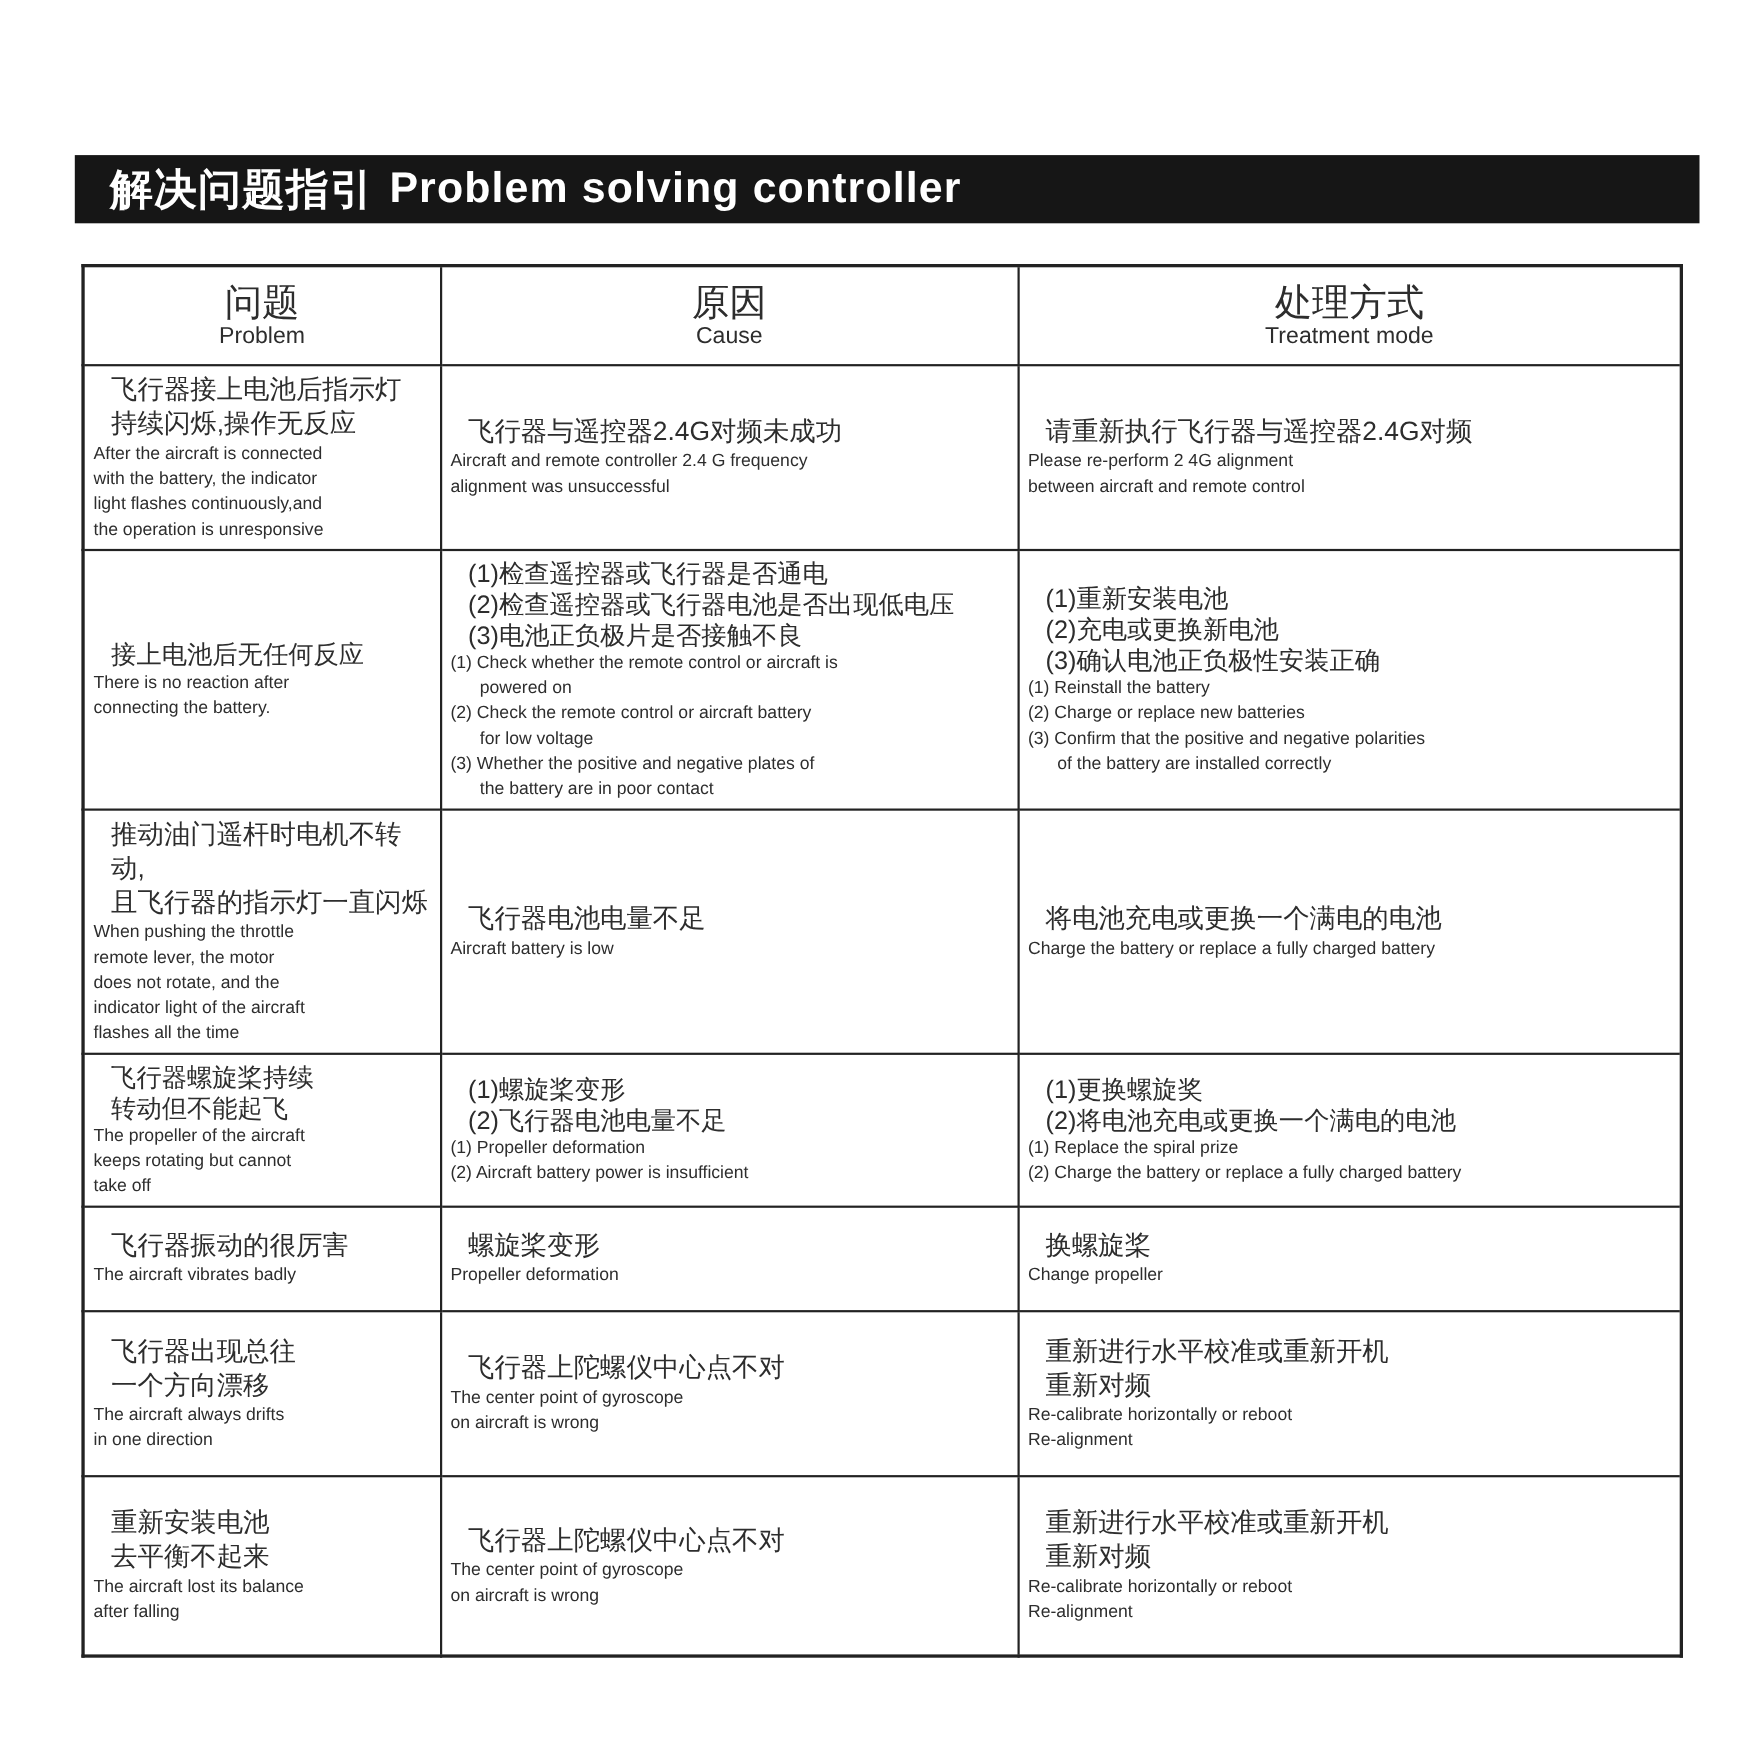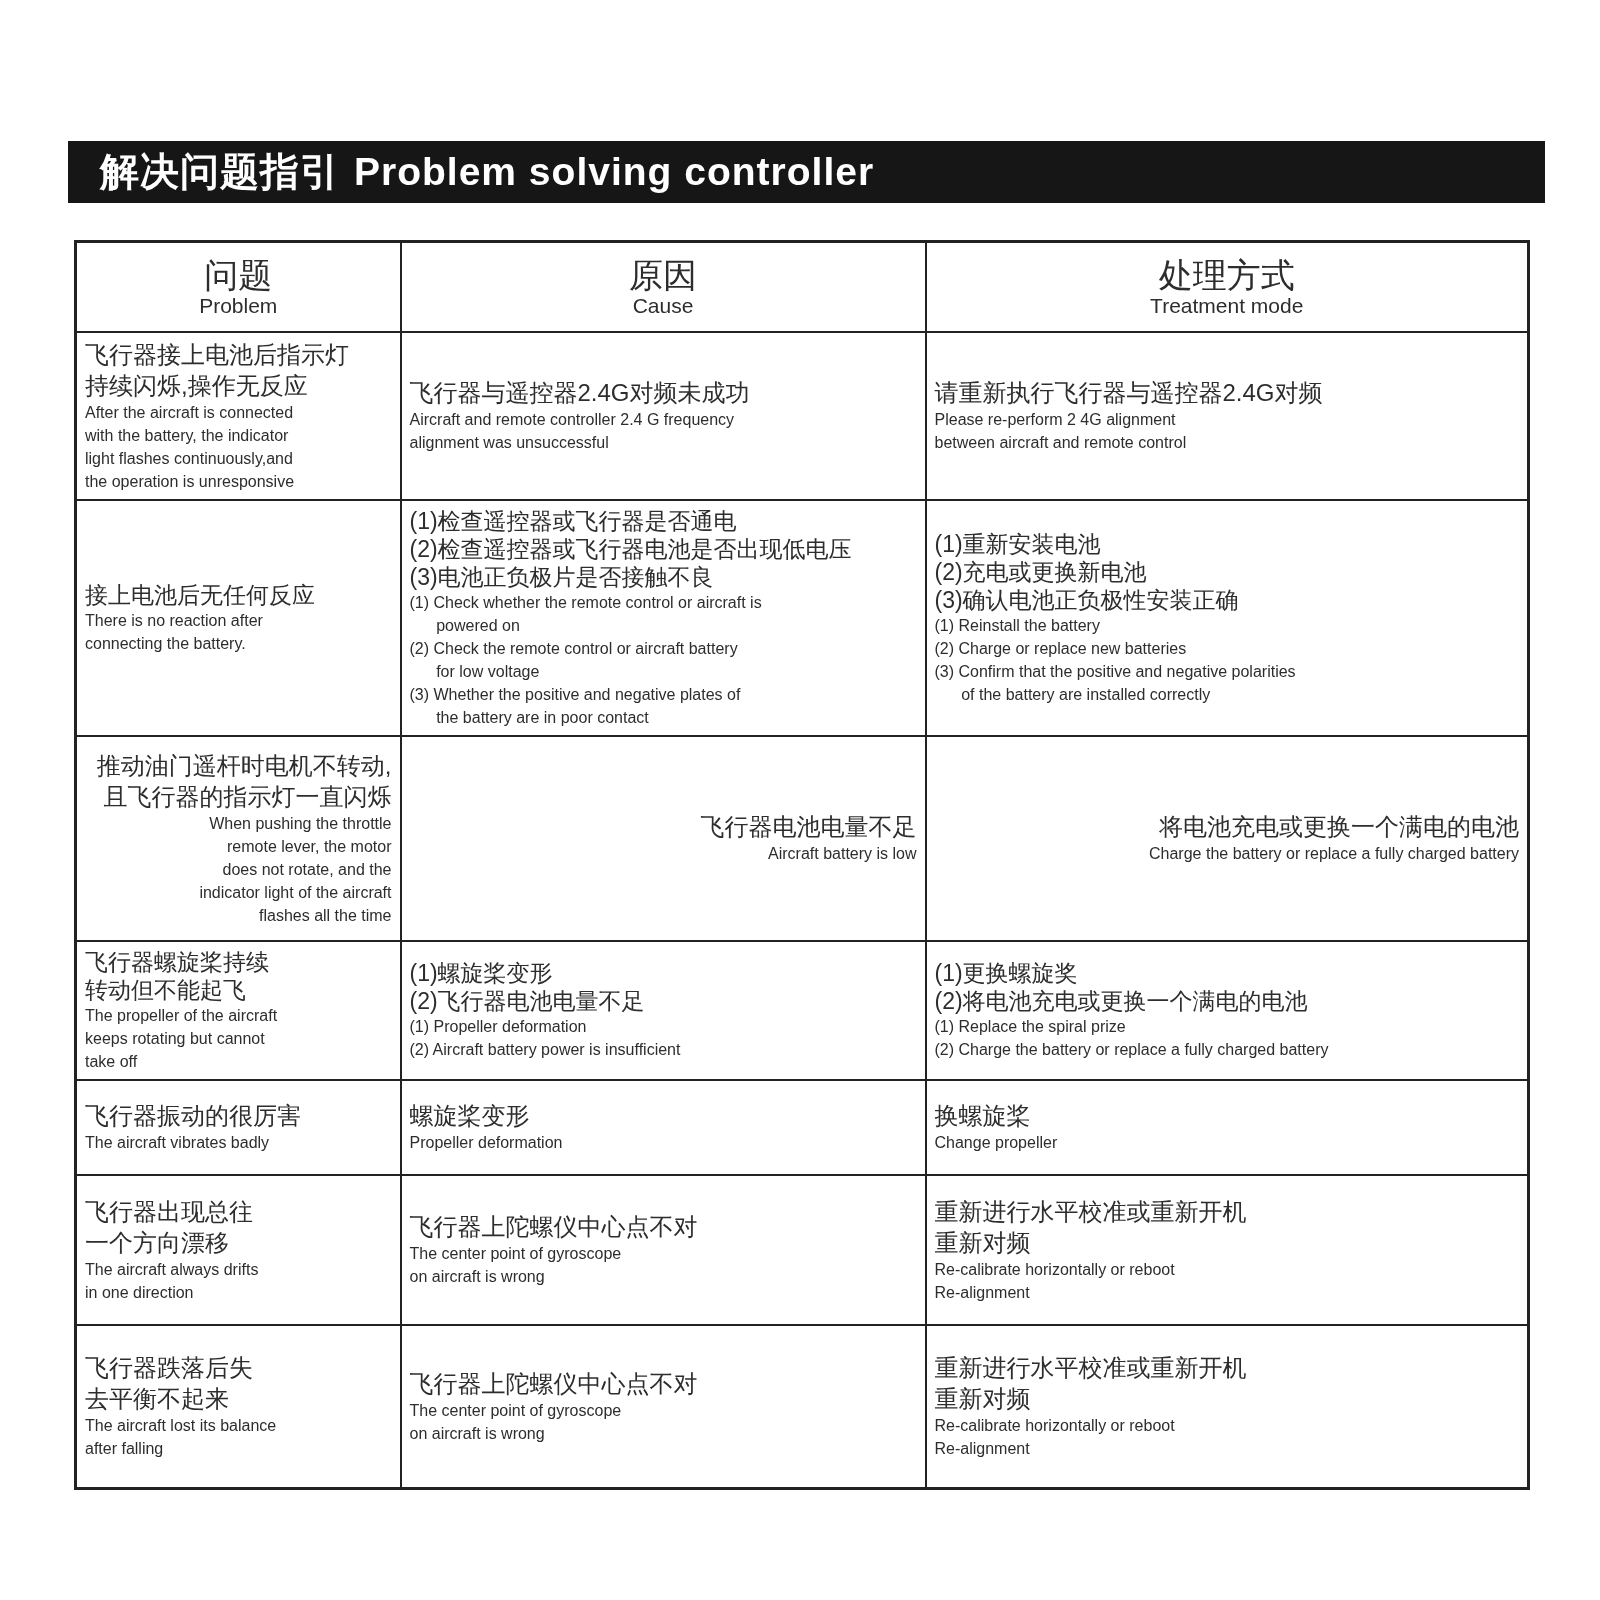--- a/index.html
+++ b/index.html
@@ -65,33 +65,34 @@
   }
   thead .en {
     font-size: 21px;
     line-height: 24px;
     white-space: pre-wrap;
   }
   tbody .zh {
     font-size: 24px;
     line-height: 31px;
     white-space: pre-wrap;
+    margin-left: 16px;
   }
   tbody .en {
     font-size: 16px;
     line-height: 23px;
     white-space: pre-wrap;
   }
   td.col-problem { padding-left: 12px; }
   td.col-cause   { padding-left: 20px; border-radius: 17px; }
   td.col-treatment { padding-left: 30px; border-radius: 25px; }
   
   tbody tr:nth-child(1) { height: 167px; }
   tbody tr:nth-child(2) { height: 201px; }
-  tbody tr:nth-child(3) { height: 205px; text-align: right; }
+  tbody tr:nth-child(3) { height: 205px; }
   tbody tr:nth-child(4) { height: 137px; }
   tbody tr:nth-child(5) { height: 95px;  }
   tbody tr:nth-child(6) { height: 150px; }
   tbody tr:nth-child(7) { height: 164px; }
   
   tbody tr:nth-child(2) .zh,
   tbody tr:nth-child(4) .zh {
     font-size: 23px;
     line-height: 28px;
   }
@@ -245,21 +246,21 @@
             </td>
             <td class="col-treatment">
               <div class="zh">重新进行水平校准或重新开机
 重新对频</div>
               <div class="en">Re-calibrate horizontally or reboot
 Re-alignment</div>
             </td>
           </tr>
           <tr>
             <td class="col-problem">
-              <div class="zh">飞行器跌落后失
+              <div class="zh">重新安装电池
 去平衡不起来</div>
               <div class="en">The aircraft lost its balance
 after falling</div>
             </td>
             <td class="col-cause">
               <div class="zh">飞行器上陀螺仪中心点不对</div>
               <div class="en">The center point of gyroscope
 on aircraft is wrong</div>
             </td>
             <td class="col-treatment">

